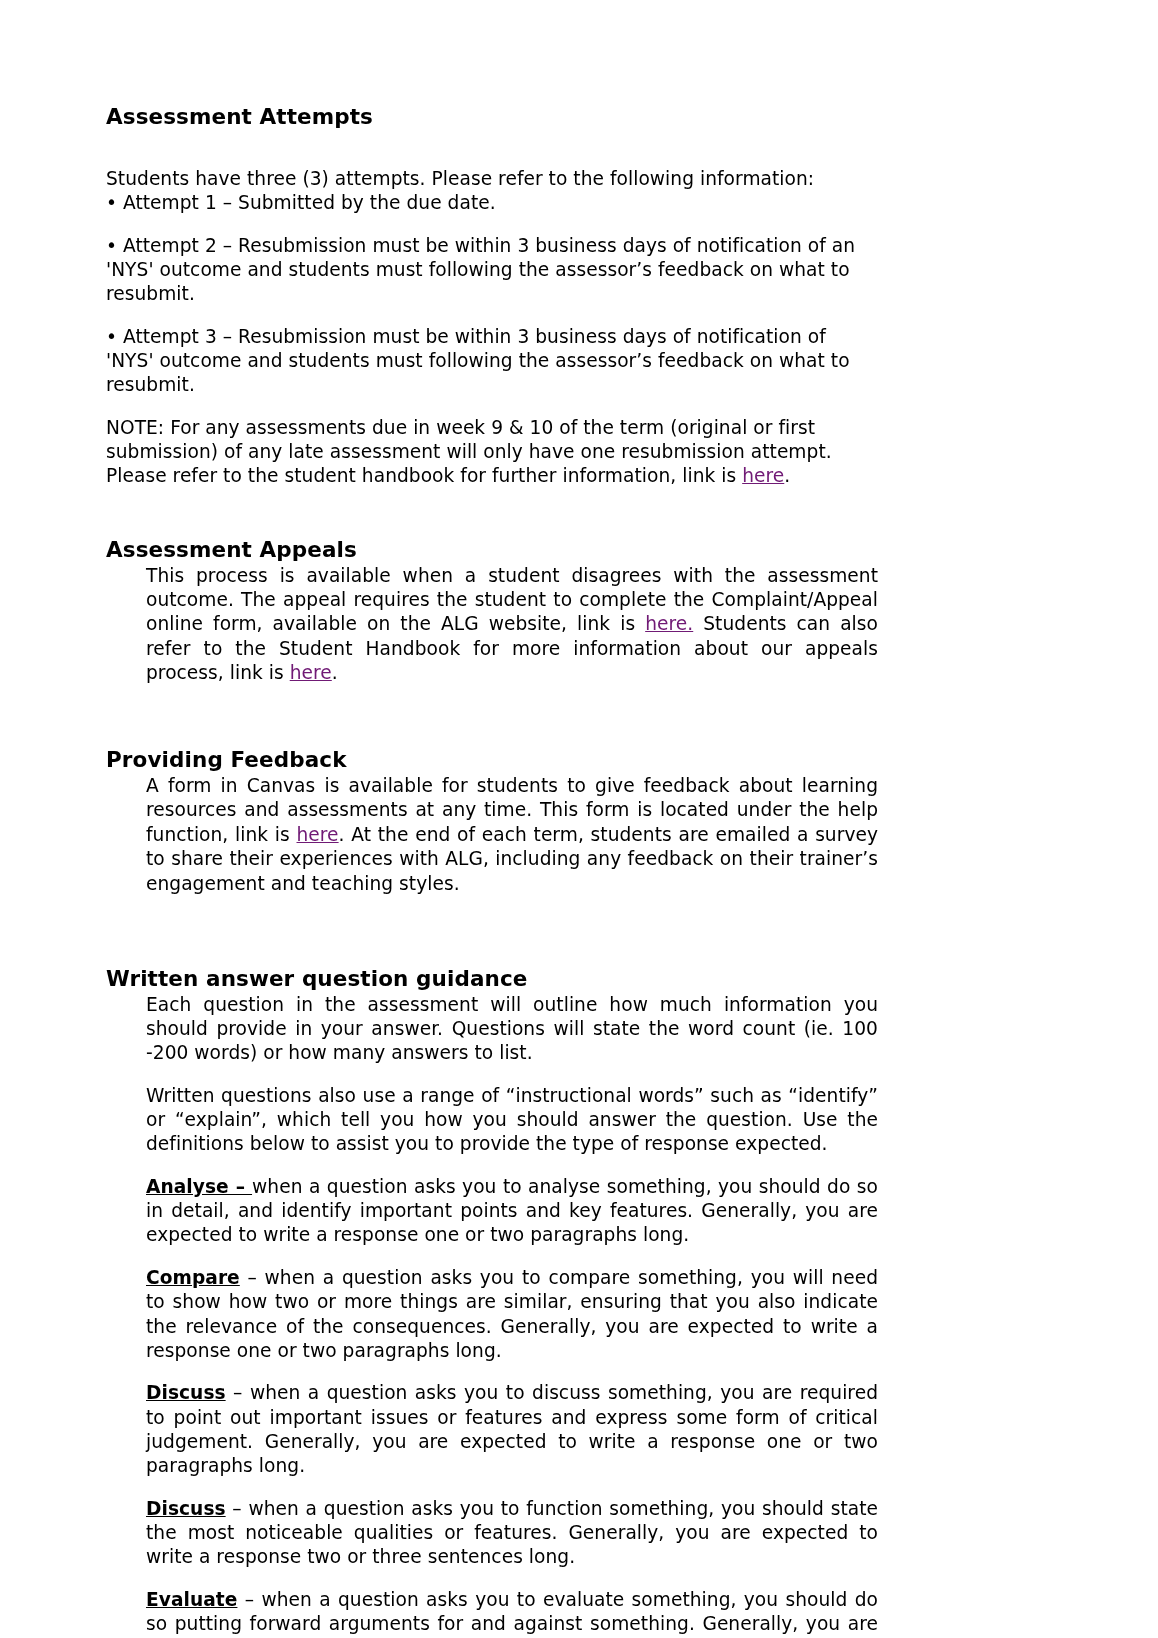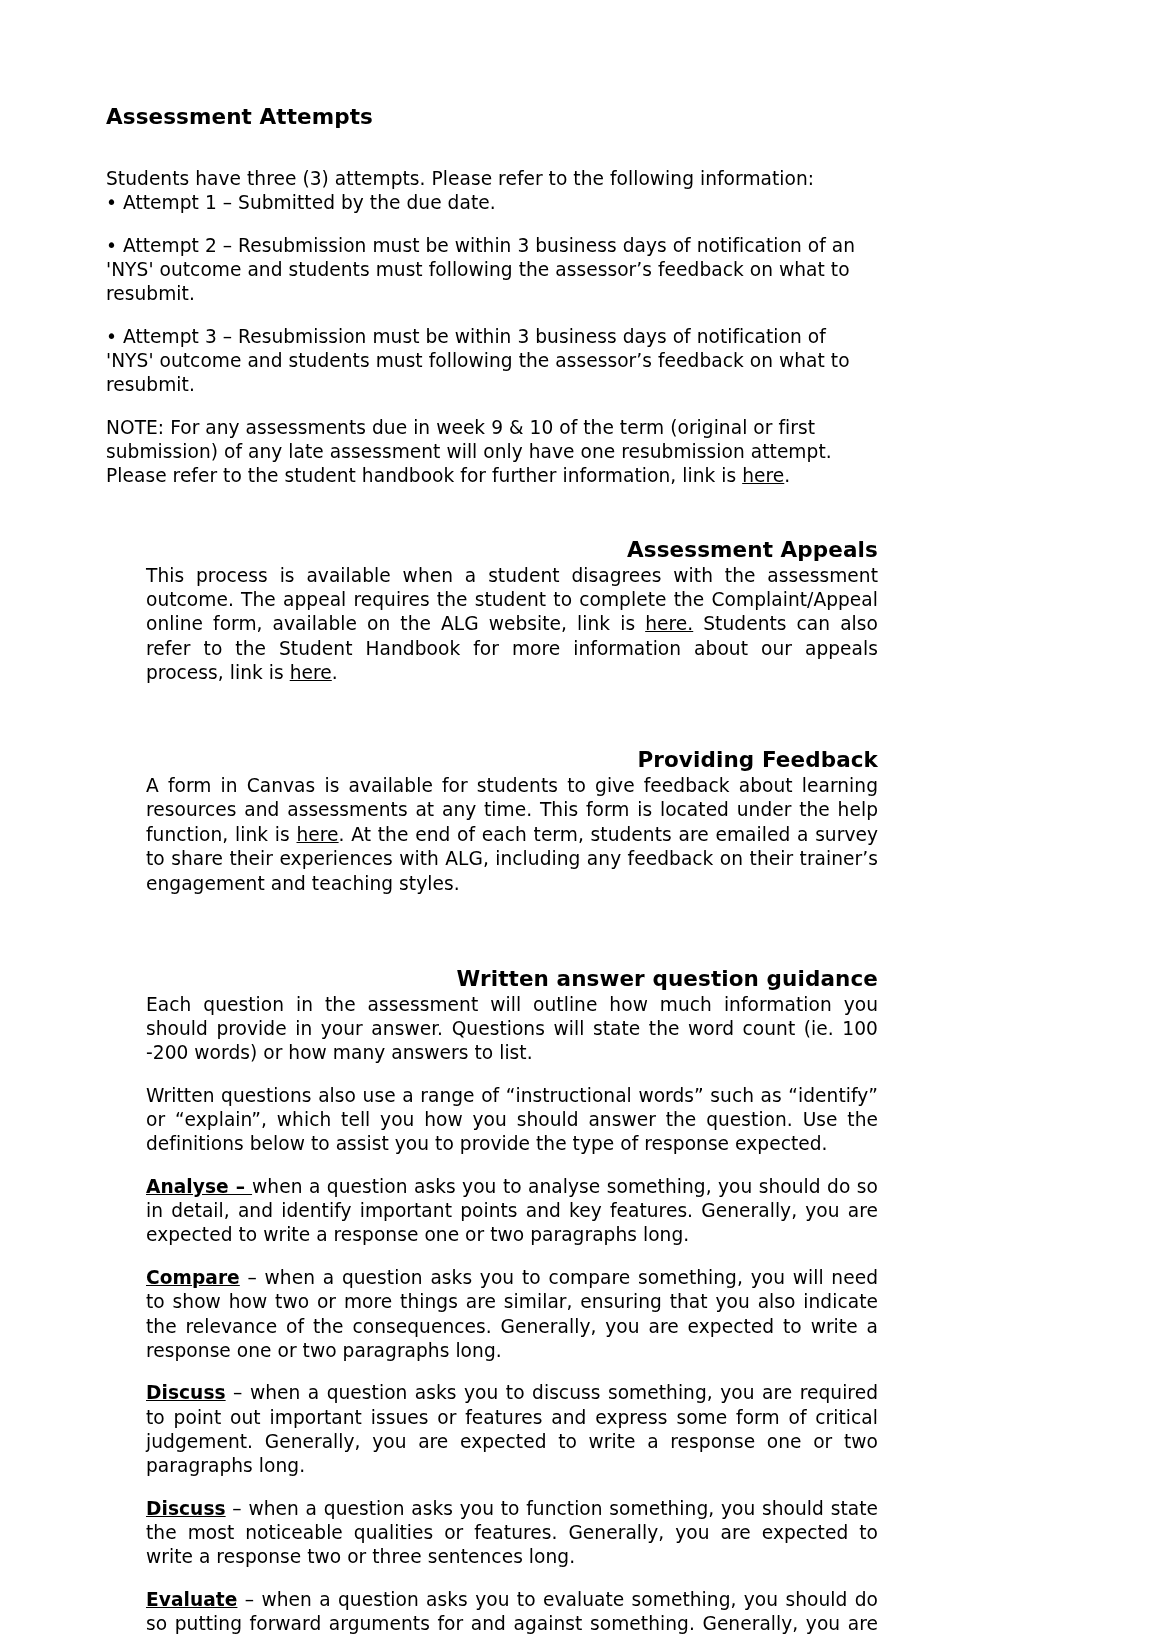--- a/index.html
+++ b/index.html
@@ -30,30 +30,30 @@
   p {
     margin: 0;
     font-size: 18.6px;
     line-height: 1.31;
     letter-spacing: 0.05px;
   }
   .para { margin-bottom: 18px; }
   .para-tight { margin-bottom: 0; }
   .justify { text-align: justify; margin-left: 40px; }
   .link {
-    color: #000000;
+    color: #701a75;
     text-decoration: underline;
     cursor: pointer;
   }
   .bold { font-weight: bold; text-decoration: underline; }
   .spacer-30 { height: 30px; }
   .spacer-36 { height: 36px; }
   .spacer-44 { height: 44px; }
   .spacer-52 { height: 52px; }
-  .sec-head-tight { margin: 0 0 14px 0; text-align: right; }
+  .sec-head-tight { margin: 0 0 14px 0; }
 </style>
 </head>
 <body>
 
 <div class="page">
 
   <h2 class="heading">Assessment Attempts</h2>
   <div class="spacer-36"></div>
 
   <p class="para-tight">Students have three (3) attempts. Please refer to the following information:</p>

